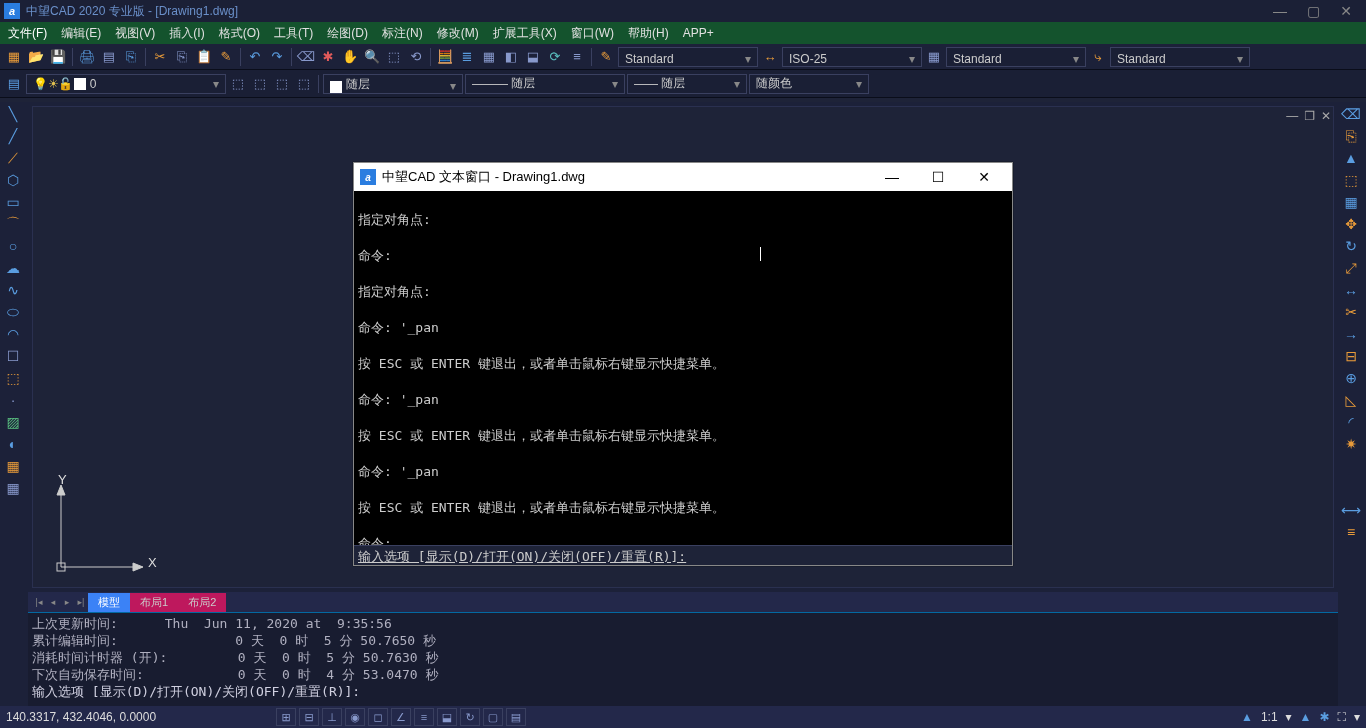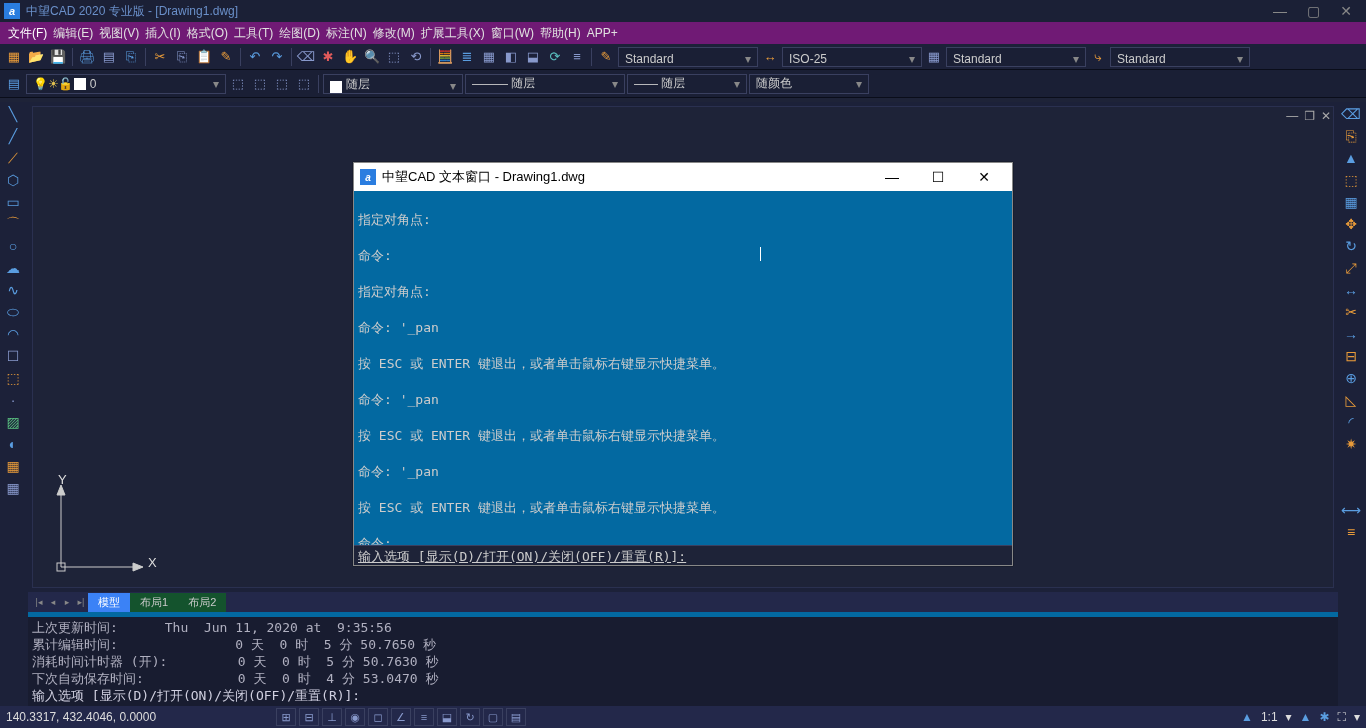--- a/index.html
+++ b/index.html
@@ -29,25 +29,25 @@
   color: white; font-style: italic; font-weight: bold;
   margin-right: 6px; font-size: 11px;
 }
 .titlebar .title { flex: 1; }
 .window-controls { display: flex; gap: 20px; margin-right: 10px; }
 .window-controls span { color: #888; cursor: pointer; font-size: 14px; }
 
 
 .menubar {
   height: 22px;
-  background: #701a75;
+  background: #14532d;
   display: flex;
   align-items: center;
   padding: 0 8px;
-  gap: 6px;
+  gap: 14px;
   color: #e0e0e0;
 }
 .menubar .menu-item:first-child { color: #fff; }
 
 
 .toolbar-row {
   height: 26px;
   background: #1c2139;
   border-bottom: 1px solid #0a0d1a;
   display: flex;
@@ -159,35 +159,35 @@
 }
 .tab-nav-btn {
   width: 14px; height: 14px;
   display: flex; align-items: center; justify-content: center;
   cursor: pointer;
   color: #888;
   font-size: 9px;
 }
 .doc-tab {
   padding: 2px 10px;
-  background: #14532d;
+  background: #be185d;
   color: #ccc;
   cursor: pointer;
   font-size: 11px;
 }
 .doc-tab.active {
   background: #3b82f6;
   color: #fff;
 }
 
 
 .cmd-panel {
   height: 94px;
   background: #181c30;
-  border-top: 5px solid #0369a1;
+  border-top: 1px solid #0369a1;
   display: flex;
   flex-direction: column;
   color: #b0b0c0;
   font-family: "SimSun", monospace;
   font-size: 13px;
   line-height: 17px;
   padding: 2px 4px;
   white-space: pre;
   overflow: hidden;
 }
@@ -254,21 +254,21 @@
 .tw-titlebar .tw-title { flex: 1; }
 .tw-controls { display: flex; gap: 2px; }
 .tw-controls span {
   width: 44px; height: 28px;
   display: flex; align-items: center; justify-content: center;
   cursor: pointer;
   font-size: 14px;
 }
 .tw-body {
   flex: 1;
-  background: #0369a1;
+  background: #000000;
   color: #ccc;
   font-family: "SimSun", monospace;
   font-size: 13px;
   line-height: 18px;
   padding: 2px 4px;
   white-space: pre;
   overflow-y: scroll;
 }
 .tw-body::-webkit-scrollbar { width: 16px; background: #f0f0f0; }
 .tw-body::-webkit-scrollbar-track { background: #f0f0f0; }

